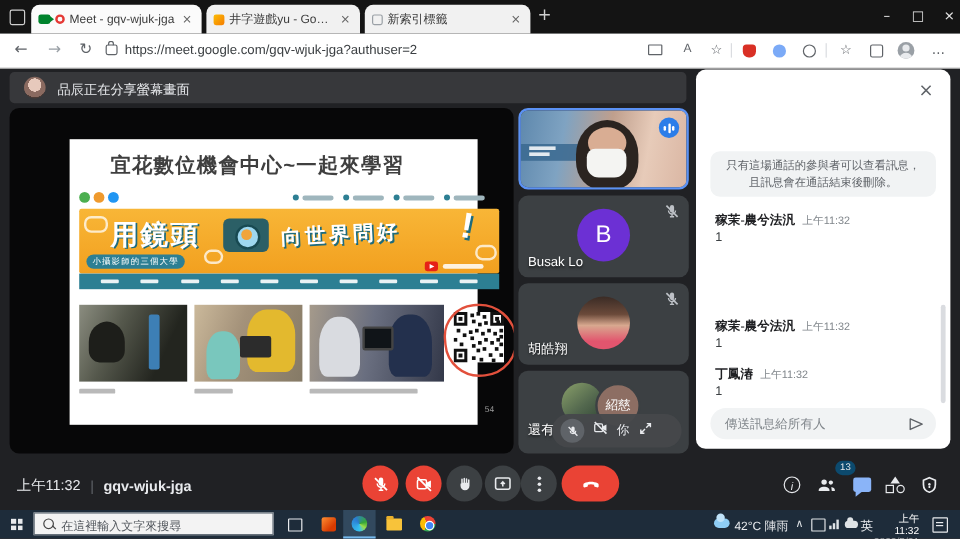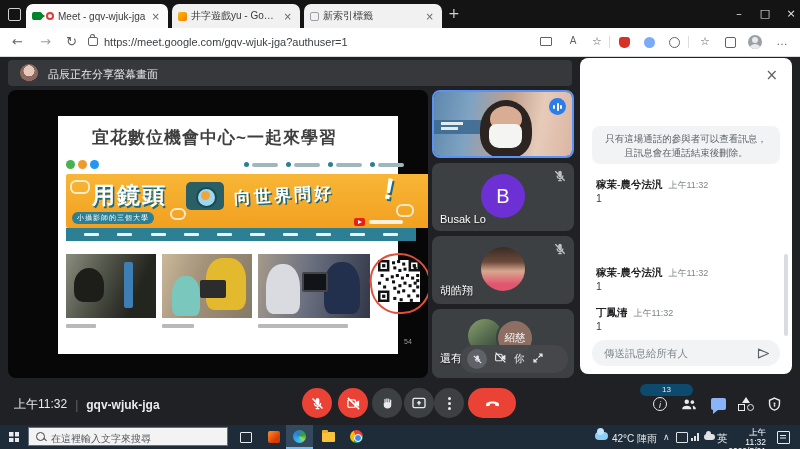--- a/index.html
+++ b/index.html
@@ -35,21 +35,21 @@
     background:radial-gradient(circle at 50% 38%,#e7c9bc 38%,#8a6a60 39% 70%,#4c3b35 71%);}
   .sharebanner .txt{position:absolute;left:40px;top:7px;font-size:11px;color:#e8eaed;}
 
   .stage{position:absolute;left:8px;top:90px;width:420px;height:288px;background:#070708;border-radius:8px;overflow:hidden;}
   .slide{position:absolute;left:50px;top:26px;width:340px;height:238px;background:#ffffff;}
   .slide-title{position:absolute;left:34px;top:10px;font-size:17px;font-weight:bold;color:#3f3f3f;letter-spacing:1px;}
   .sdot{position:absolute;top:44px;width:9px;height:9px;border-radius:50%;}
   .slink{position:absolute;top:47px;height:4px;background:#9fb6bd;border-radius:2px;}
   .slinkdot{position:absolute;top:46px;width:5px;height:5px;border-radius:50%;background:#2d7f93;}
   .hero{position:absolute;left:8px;top:58px;width:350px;height:54px;border-radius:2px;
-    background:linear-gradient(180deg,#f8b637,#f2a01f);overflow:hidden;padding-left:32px;}
+    background:linear-gradient(180deg,#f8b637,#f2a01f);overflow:hidden;}
   .bubble{position:absolute;border:2px solid rgba(255,255,255,.75);border-radius:6px;}
   .hero-t1{position:absolute;left:26px;top:6px;font-size:23px;font-weight:bold;color:#fff;
     text-shadow:1.5px 1.5px 0 #1d6b7d;letter-spacing:2px;}
   .hero-cam{position:absolute;left:120px;top:8px;width:38px;height:28px;background:#2b5f66;border-radius:5px;}
   .hero-cam:before{content:"";position:absolute;left:10px;top:5px;width:17px;height:17px;border-radius:50%;background:#9ed7ef;border:2px solid #184a52;}
   .hero-cam:after{content:"";position:absolute;left:15px;top:9px;width:9px;height:9px;border-radius:50%;background:#f0a43c;}
   .hero-t2{position:absolute;left:168px;top:10px;font-size:17px;font-weight:bold;color:#fff;
     text-shadow:1.5px 1.5px 0 #1d6b7d;letter-spacing:3px;transform:rotate(-3deg);}
   .hero-ex{position:absolute;left:318px;top:-2px;font-size:30px;font-weight:bold;color:#fff;
     text-shadow:2px 2px 0 #1d6b7d;transform:rotate(10deg);}
@@ -109,22 +109,22 @@
   
   .ctrlleft{position:absolute;left:14px;top:396px;font-size:12px;color:#e8eaed;display:flex;gap:8px;align-items:center;}
   .ctrlleft .code{font-weight:bold;}
   .ctrlleft .sep{color:#5f6368;}
   .cbtn{position:absolute;top:388px;width:30px;height:30px;border-radius:50%;display:flex;align-items:center;justify-content:center;}
   .red{background:#ea4335;}
   .gray{background:#3c4043;}
   .endcall{position:absolute;left:468px;top:388px;width:48px;height:30px;border-radius:16px;background:#ea4335;
     display:flex;align-items:center;justify-content:center;}
   .ricon{position:absolute;top:394px;width:20px;height:20px;display:flex;align-items:center;justify-content:center;}
-  .badge13{position:absolute;left:640px;top:384px;min-width:13px;height:12px;border-radius:6px;background:#0c4a6e;
-    color:#e8eaed;font-size:8px;line-height:12px;text-align:center;padding:0 20px;}
+  .badge13{position:absolute;left:696px;top:384px;min-width:13px;height:12px;border-radius:6px;background:#0c4a6e;
+    color:#e8eaed;font-size:8px;line-height:12px;text-align:center;padding:0 2px;}
   .chatbubble{width:15px;height:12px;background:#8ab4f8;border-radius:2px;position:relative;}
   .chatbubble:after{content:"";position:absolute;left:2px;bottom:-4px;border-top:4px solid #8ab4f8;border-right:5px solid transparent;}
   .dots3{display:flex;flex-direction:column;gap:2px;}
   .dots3 i{width:3px;height:3px;border-radius:50%;background:#e8eaed;}
   .shapes{position:relative;width:16px;height:14px;}
   .shapes .tri{position:absolute;left:4px;top:0;border-left:4px solid transparent;border-right:4px solid transparent;border-bottom:6px solid #e8eaed;}
   .shapes .sq{position:absolute;left:0;bottom:0;width:5px;height:5px;border:1.4px solid #e8eaed;}
   .shapes .ci{position:absolute;right:0;bottom:0;width:5px;height:5px;border:1.4px solid #e8eaed;border-radius:50%;}
 
   
@@ -193,21 +193,21 @@
     <div class="wctl glyph" style="left:726px;">–</div>
     <div class="wctl glyph" style="left:752px;">□</div>
     <div class="wctl glyph" style="left:778px;">×</div>
   </div>
 
   <div class="addressbar">
     <span class="navg glyph" style="left:12px;">←</span>
     <span class="navg glyph" style="left:40px;color:#9aa0a6;">→</span>
     <span class="navg glyph" style="left:66px;">↻</span>
     <span class="lockicon"></span>
-    <span class="url">https://meet.google.com/gqv-wjuk-jga?authuser=1</span>
+    <span class="url">https://meet.google.com/gqv-wjuk-jga?authuser=2</span>
 
     <span class="baricon" style="left:540px;">
         <i style="display:block;width:10px;height:7px;border:1.2px solid #5f6368;border-radius:1px;margin-top:2px;"></i>
       </span>
     <span class="baricon" style="left:565px;font-size:10px;">A</span>
     <span class="baricon glyph" style="left:589px;">☆</span>
     <span class="vsep" style="left:609px;"></span>
     <span class="extdot" style="left:619px;background:#d93025;border-radius:3px 3px 5px 5px;"></span>
     <span class="extdot" style="left:644px;background:#7baaf7;border-radius:50%;"></span>
     <span class="extdot" style="left:669px;border:1.4px solid #5f6368;border-radius:50%;box-sizing:border-box;"></span>

